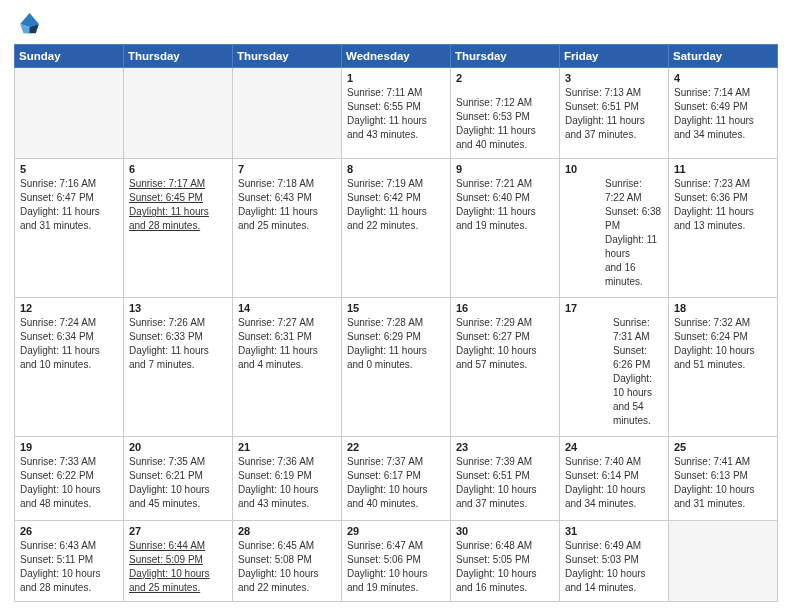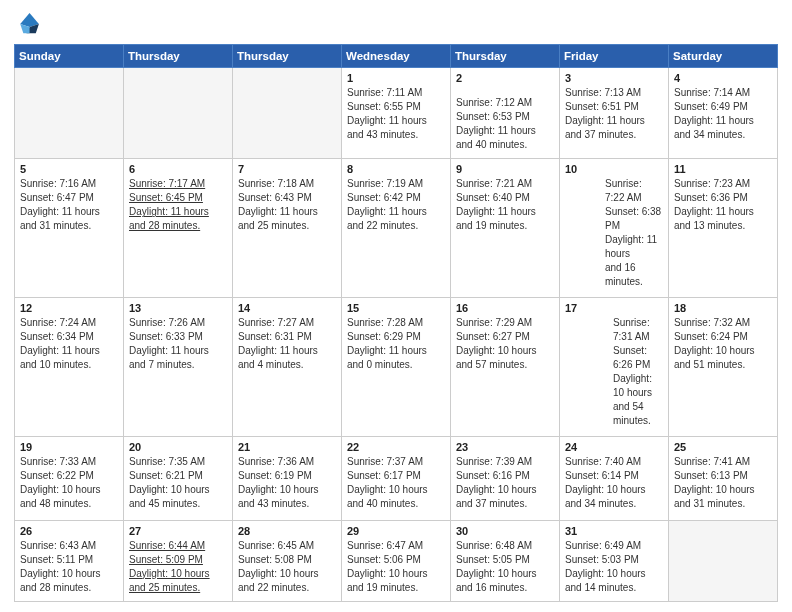--- a/index.html
+++ b/index.html
@@ -294,21 +294,21 @@
           <td>
             <span class="day-num">22</span>
             <div class="day-info" style="white-space: pre-line;">Sunrise: 7:37 AM
 Sunset: 6:17 PM
 Daylight: 10 hours
 and 40 minutes.</div>
           </td>
           <td>
             <span class="day-num">23</span>
             <div class="day-info" style="white-space: pre-line;">Sunrise: 7:39 AM
-Sunset: 6:16 PM
+Sunset: 6:51 PM
 Daylight: 10 hours
 and 37 minutes.</div>
           </td>
           <td>
             <span class="day-num">24</span>
             <div class="day-info" style="white-space: pre-line;">Sunrise: 7:40 AM
 Sunset: 6:14 PM
 Daylight: 10 hours
 and 34 minutes.</div>
           </td>

